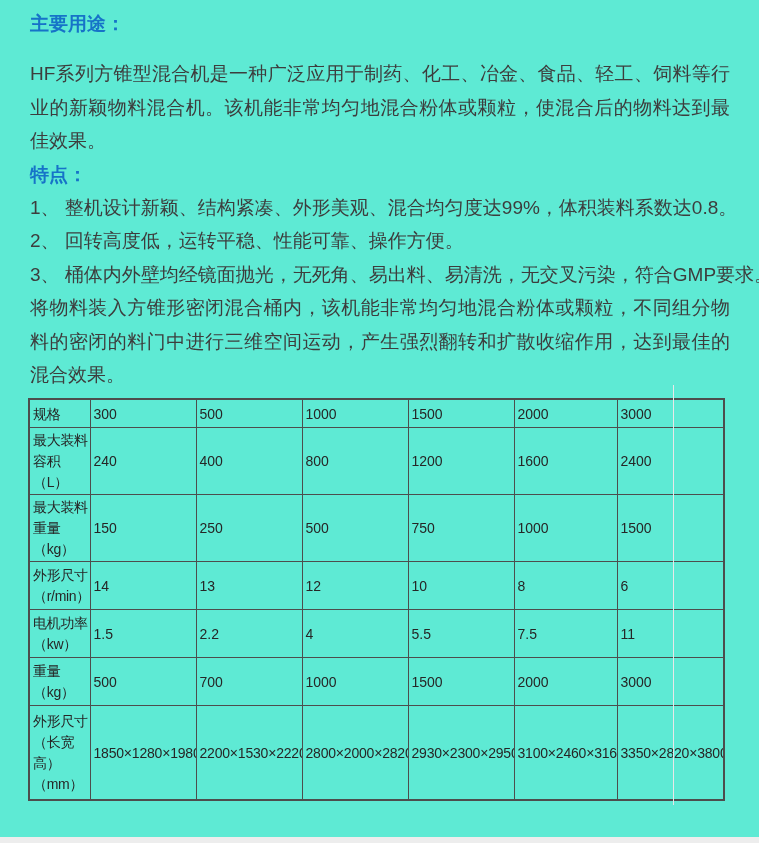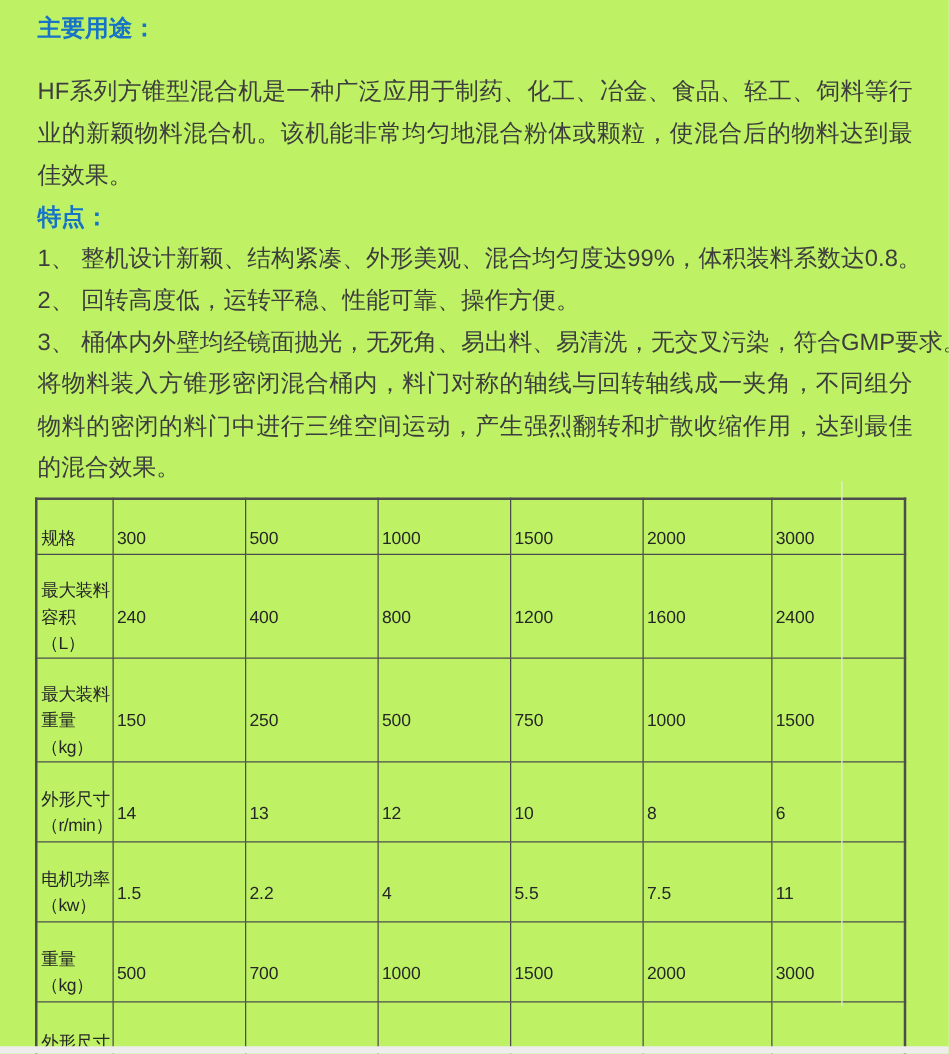--- a/index.html
+++ b/index.html
@@ -4,21 +4,21 @@
 <style>
   html,body{margin:0;padding:0;}
   body{
     font-family:"Liberation Sans","DejaVu Sans",sans-serif;
     background:#ffffff;
   }
   .page{
     position:relative;
     width:759px;
     height:843px;
-    background:#bef264;
+    background:#5eead4;
     overflow:hidden;
   }
   .content{
     padding:7px 29px 0 30px;
   }
   .sec-heading{
     margin:0;
     font-size:19px;
     font-weight:bold;
     color:#1673c8;
@@ -46,21 +46,21 @@
     table-layout:fixed;
     margin:7px 0 0 -2px;
     width:697px;
     border:2px solid #4d4d4d;
   }
   table.spec td{
     border:1px solid #4d4d4d;
     font-size:14px;
     color:#262626;
     vertical-align:middle;
-    padding:18px 1px 1px 3px;
+    padding:2px 1px 1px 3px;
     line-height:21px;
     overflow:hidden;
   }
   td.lab{
     font-size:13.5px;
     letter-spacing:-0.3px;
     white-space:pre-line;
     padding-left:2px;
   }
   td.dim{
@@ -101,21 +101,21 @@
   <div class="content">
 
     <h3 class="sec-heading">主要用途：</h3>
     <p class="body-para first-para">HF系列方锥型混合机是一种广泛应用于制药、化工、冶金、食品、轻工、饲料等行业的新颖物料混合机。该机能非常均匀地混合粉体或颗粒，使混合后的物料达到最佳效果。</p>
 
     <h3 class="sec-heading">特点：</h3>
     <div class="feat-line">1、 整机设计新颖、结构紧凑、外形美观、混合均匀度达99%，体积装料系数达0.8。</div>
     <div class="feat-line">2、 回转高度低，运转平稳、性能可靠、操作方便。</div>
     <div class="feat-line">3、 桶体内外壁均经镜面抛光，无死角、易出料、易清洗，无交叉污染，符合GMP要求。</div>
 
-    <p class="body-para">将物料装入方锥形密闭混合桶内，料门对称的轴线与回转轴线成一夹角，不同组分物料的密闭的料门中进行三维空间运动，产生强烈翻转和扩散收缩作用，达到最佳的混合效果。</p>
+    <p class="body-para">将物料装入方锥形密闭混合桶内，该机能非常均匀地混合粉体或颗粒，不同组分物料的密闭的料门中进行三维空间运动，产生强烈翻转和扩散收缩作用，达到最佳的混合效果。</p>
 
 
     <table class="spec">
       <colgroup>
         <col style="width:61px">
         <col style="width:106px">
         <col style="width:106px">
         <col style="width:106px">
         <col style="width:106px">
         <col style="width:103px">

